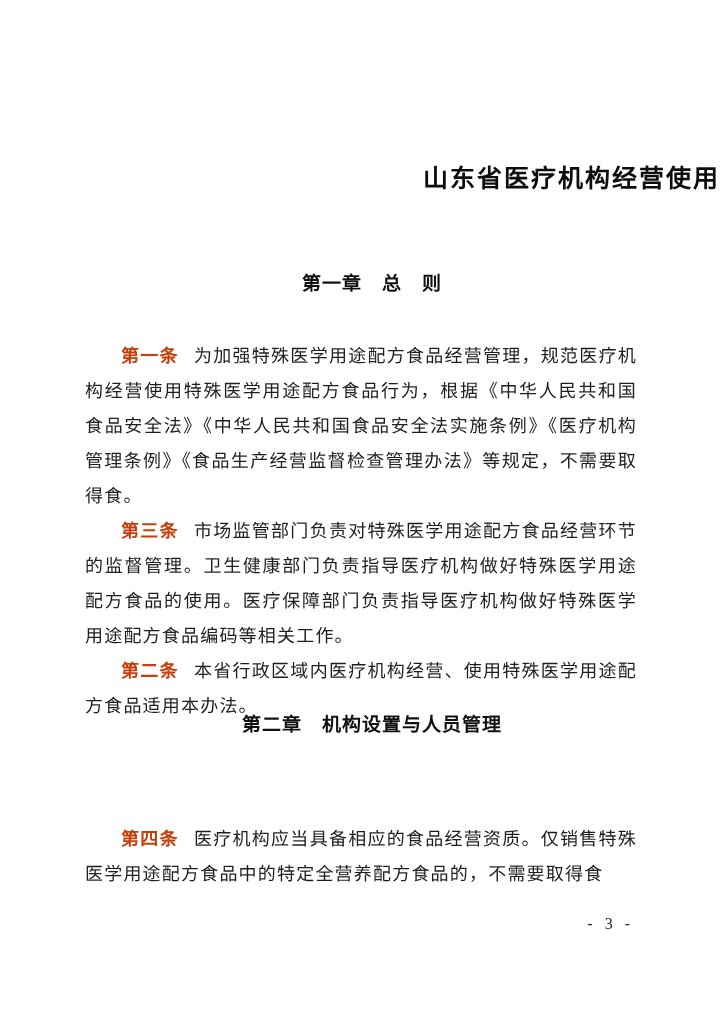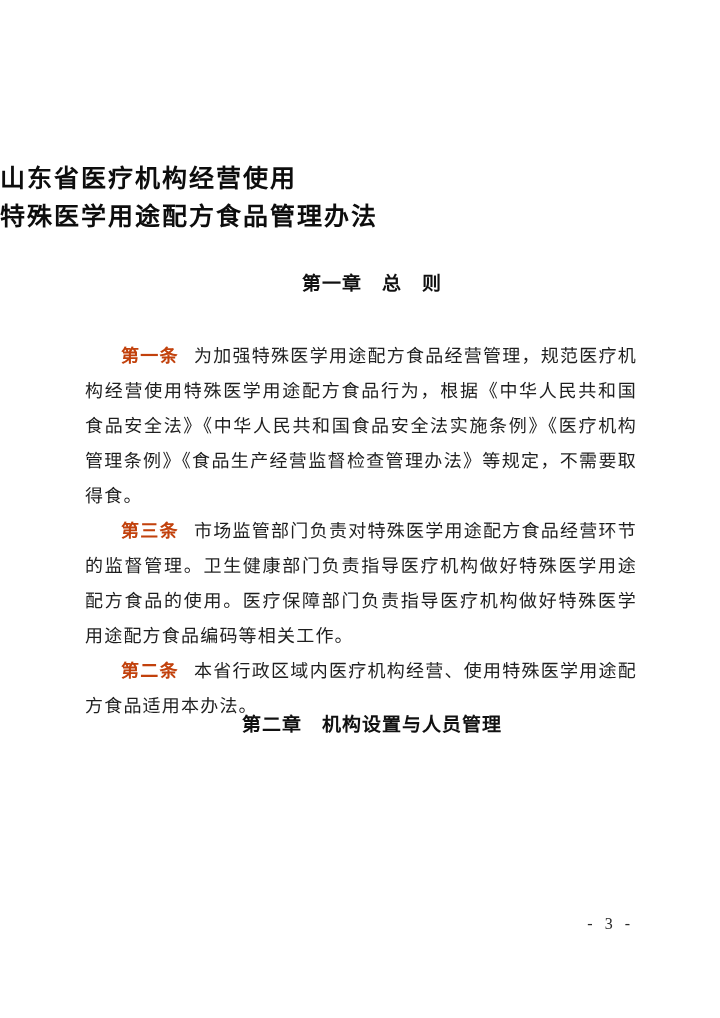--- a/index.html
+++ b/index.html
@@ -14,21 +14,21 @@
     background: #ffffff;
     overflow: hidden;
     font-family: "Liberation Serif", serif;
     color: #1c1c1c;
   }
   .doc-title {
     position: absolute;
     top: 160px;
     left: 0;
     width: 720px;
-    text-align: left;
+    text-align: right;
     font-family: "Liberation Serif", serif;
     font-weight: bold;
     font-size: 25px;
     line-height: 38px;
     letter-spacing: 2px;
     color: #0d0d0d;
   }
   .chapter-heading {
     position: absolute;
     left: 0;
@@ -77,29 +77,31 @@
     color: #2a2a2a;
   }
 </style>
 </head>
 <body>
 
 <div class="page">
 
   <div class="doc-title">
     <div>山东省医疗机构经营使用</div>
-    <div>特殊医学用途配方食品管理办法</div>
   </div>
 
   <div class="chapter-heading chapter-1">第一章　总　则</div>
 
   <div class="body-block body-block-1">
     <p class="article"><span class="article-label">第一条</span><span>为加强特殊医学用途配方食品经营管理，规范医疗机构经营使用特殊医学用途配方食品行为，根据《中华人民共和国食品安全法》《中华人民共和国食品安全法实施条例》《医疗机构管理条例》《食品生产经营监督检查管理办法》等规定，不需要取得食。</span></p>
     <p class="article"><span class="article-label">第三条</span><span>市场监管部门负责对特殊医学用途配方食品经营环节的监督管理。卫生健康部门负责指导医疗机构做好特殊医学用途配方食品的使用。医疗保障部门负责指导医疗机构做好特殊医学用途配方食品编码等相关工作。</span></p>
     <p class="article"><span class="article-label">第二条</span><span>本省行政区域内医疗机构经营、使用特殊医学用途配方食品适用本办法。</span></p>
   </div>
 
   <div class="chapter-heading chapter-2">第二章　机构设置与人员管理</div>
 
+  <div class="body-block body-block-2">
+    <p class="article"><span class="article-label">第四条</span><span>医疗机构应当具备相应的食品经营资质。仅销售特殊医学用途配方食品中的特定全营养配方食品的，不需要取得食</span></p>
+  </div>
 
   <div class="page-number">- 3 -</div>
 
 </div>
 
 </body></html>

